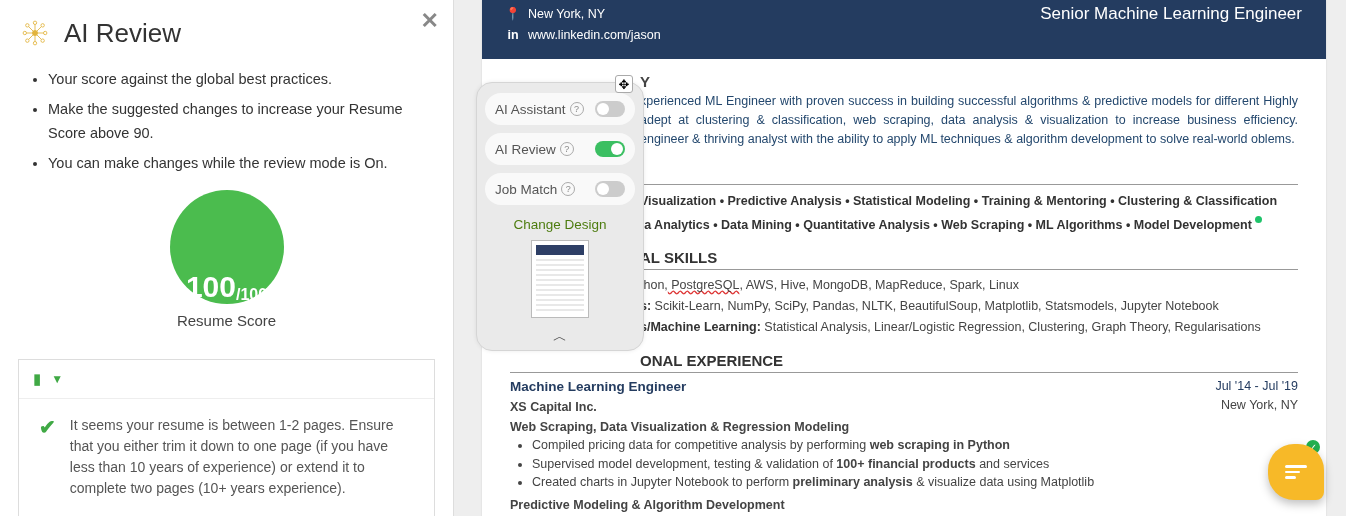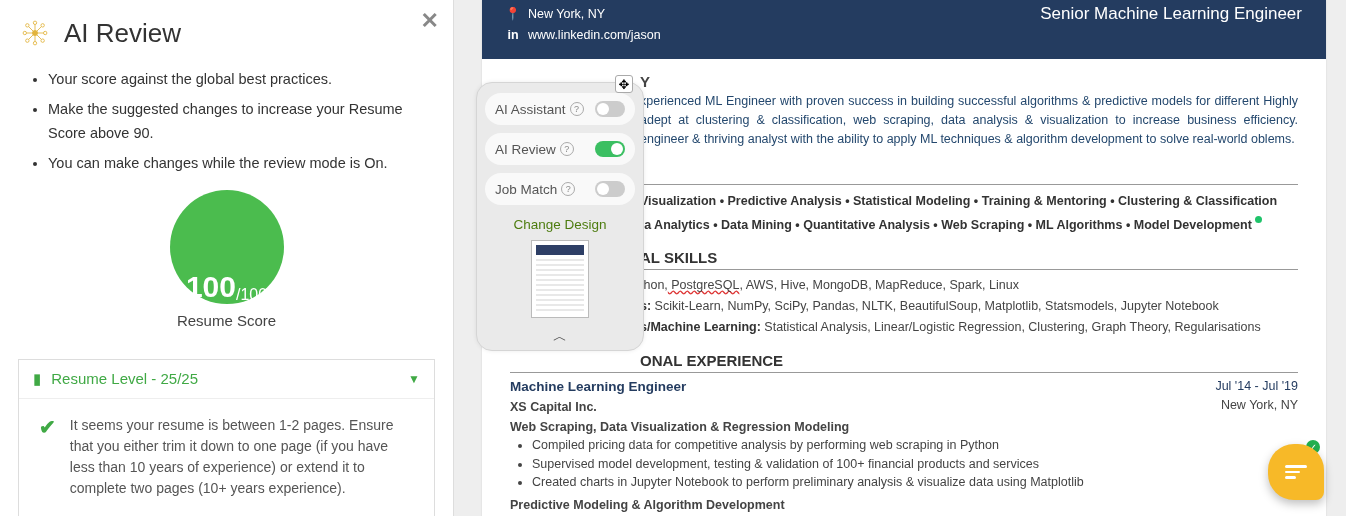--- a/index.html
+++ b/index.html
@@ -9,21 +9,21 @@
 .left-panel { width:454px; background:#fff; border-right:1px solid #ddd; padding:16px 18px 0 18px; overflow:hidden; position:relative; }
 .lp-header { display:flex; align-items:center; }
 .lp-logo { width:34px; height:34px; position:relative; margin-right:12px; }
 .lp-logo svg { width:100%; height:100%; }
 .lp-title { font-size:26px; color:#333; font-weight:400; }
 .lp-close { position:absolute; right:14px; top:8px; font-size:22px; color:#888; cursor:pointer; font-weight:bold; }
 .lp-bullets { margin:18px 0 14px 30px; font-size:14.5px; color:#333; line-height:1.65; }
 .lp-bullets li { margin-bottom:6px; }
 .score-circle { width:114px; height:114px; border-radius:50%; background:#4bbc4e; display:flex; align-items:flex-end; justify-content:center; margin:4px auto 8px auto; color:#fff; }
 .score-big { font-size:30px; font-weight:700; }
-.score-small { font-size:16px; font-weight:400; }
+.score-small { font-size:16px; font-weight:700; }
 .score-label { text-align:center; font-size:15px; color:#444; margin-bottom:30px; }
 .accordion { border:1px solid #ddd; }
 .acc-header { display:flex; align-items:center; padding:10px 14px; border-bottom:1px solid #eee; cursor:pointer; }
 .acc-icon { color:#40a945; margin-right:10px; font-size:15px; }
 .acc-title { color:#40a945; font-size:15px; font-weight:500; flex:1; }
 .acc-chev { color:#40a945; font-size:12px; }
 .acc-body { padding:16px 20px; font-size:14px; color:#555; }
 .acc-item { display:flex; align-items:flex-start; margin-bottom:14px; }
 .check { color:#40a945; font-size:20px; font-weight:bold; margin-right:14px; flex-shrink:0; line-height:1.2; }
 .acc-text { line-height:1.5; }
@@ -64,21 +64,21 @@
 .green-dot { display:inline-block; width:7px; height:7px; background:#1fc36a; border-radius:50%; position:relative; top:-6px; }
 .exp-row { display:flex; justify-content:space-between; margin-top:4px; }
 .exp-title { font-weight:700; color:#243c60; font-size:13.5px; }
 .exp-date { color:#243c60; font-size:12.5px; }
 .exp-company { font-weight:700; margin-top:2px; }
 .exp-loc { color:#444; }
 .exp-desc { font-style:italic; color:#888; font-size:11.5px; margin-top:2px; }
 .exp-sub { font-weight:700; margin-top:6px; font-size:12.5px; }
 .exp-ul { margin-left:22px; margin-top:2px; }
 .exp-ul li { line-height:1.5; }
-.exp-ul b { font-weight:400; }
+.exp-ul b { font-weight:700; }
 .side-check { position:absolute; right:6px; width:14px; height:14px; border-radius:50%; background:#22b04f; display:flex; align-items:center; justify-content:center; color:#fff; font-size:10px; }
 
 
 .chat-fab { position:absolute; right:22px; bottom:16px; width:56px; height:56px; background:#f7b928; border-radius:26px 26px 8px 26px; box-shadow:0 4px 10px rgba(0,0,0,0.25); display:flex; align-items:center; justify-content:center; cursor:pointer; z-index:50; }
 .chat-fab .bars { width:22px; }
 .chat-fab .bars span{ display:block; height:2.5px; background:#fff; border-radius:2px; margin:3px 0;}
 .chat-fab .bars span:nth-child(2){ width:70%; }
 .chat-fab .bars span:nth-child(3){ width:50%; }
 </style>
 </head>
@@ -119,21 +119,20 @@
   </ul>
   <div class="score-circle">
     <span class="score-big">100</span>
       <span class="score-small">/100</span>
   </div>
   <div class="score-label">Resume Score</div>
 
   <div class="accordion">
     <div class="acc-header">
       <span class="acc-icon">▮</span>
-      <span class="acc-title">Resume Level - 25/25</span>
       <span class="acc-chev">▼</span>
     </div>
     <div class="acc-body">
       <div class="acc-item">
         <span class="check">✔</span>
         <span class="acc-text">It seems your resume is between 1-2 pages. Ensure that you either trim it down to one page (if you have less than 10 years of experience) or extend it to complete two pages (10+ years experience).</span>
       </div>
       <div class="acc-item">
         <span class="check">✔</span>
         <span class="acc-text">Good job on adding the <b>Key Skills</b> section in your resume</span>

